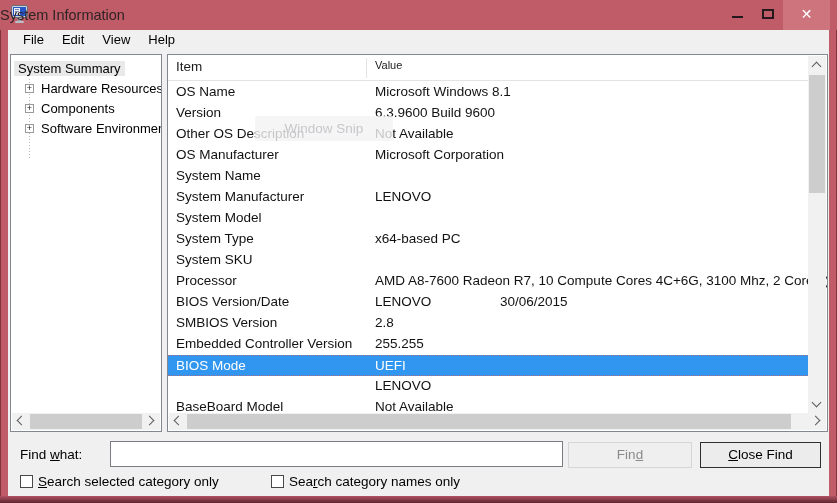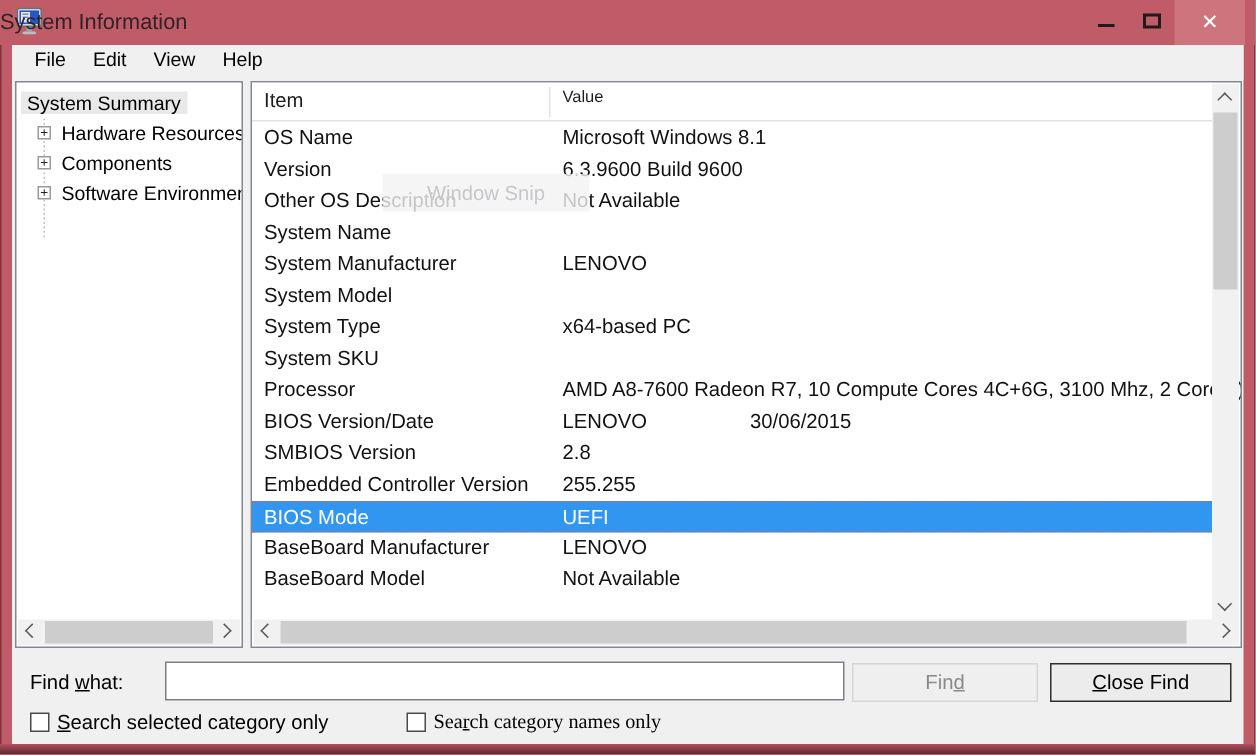--- a/index.html
+++ b/index.html
@@ -68,21 +68,21 @@
     background:rgba(244,243,244,.8); border-radius:2px; text-align:center;
     line-height:25px; font-size:13.5px; color:#c9c6cb; }
   
   .find-label{ position:absolute; left:12px; top:417px; font-size:13.5px; color:#000; }
   .find-input{ position:absolute; left:102px; top:411px; width:453px; height:26px; background:#fff;
     border:1px solid #7a7d82; font-size:13.5px; padding:0 4px; font-family:inherit; }
   .btn{ position:absolute; top:412px; height:26px; font-size:13.5px; text-align:center; line-height:24px; }
   .btn-find{ left:560px; width:124px; background:#efefef; border:1px solid #d6d6d6; color:#8a8a8a; }
   .btn-closefind{ left:692px; width:121px; background:#ececec; border:1px solid #2f2f2f; color:#000; }
   .cb-row{ position:absolute; top:443px; height:16px; font-size:13.5px; color:#000; display:flex; align-items:center; }
-  .cb1{ left:12px; } .cb2{ left:263px;font-family:Liberation Serif, serif; }
+  .cb1{ left:12px; } .cb2{ left:263px; }
   .cb-box{ width:13px; height:13px; background:#fff; border:1px solid #494949; margin-right:5px; }
   .u{ text-decoration:underline; }
 </style>
 </head>
 <body>
 
 <div class="window">
 
   <div class="titlebar">
     <svg class="app-icon" viewBox="0 0 17 18">
@@ -150,20 +150,24 @@
         </div>
         <div class="lv-row">
           <span class="c-item">Version</span>
           <span class="c-value">6.3.9600 Build 9600</span>
         </div>
         <div class="lv-row">
           <span class="c-item">Other OS Description</span>
           <span class="c-value">Not Available</span>
         </div>
         <div class="lv-row">
+          <span class="c-item">OS Manufacturer</span>
+          <span class="c-value">Microsoft Corporation</span>
+        </div>
+        <div class="lv-row">
           <span class="c-item">System Name</span>
           <span class="c-value"></span>
         </div>
         <div class="lv-row">
           <span class="c-item">System Manufacturer</span>
           <span class="c-value">LENOVO</span>
         </div>
         <div class="lv-row">
           <span class="c-item">System Model</span>
           <span class="c-value"></span>
@@ -191,21 +195,20 @@
         </div>
         <div class="lv-row">
           <span class="c-item">Embedded Controller Version</span>
           <span class="c-value">255.255</span>
         </div>
         <div class="lv-row sel">
           <span class="c-item">BIOS Mode</span>
           <span class="c-value">UEFI</span>
         </div>
         <div class="lv-row">
-          <span class="c-item">BaseBoard Manufacturer</span>
           <span class="c-value">LENOVO</span>
         </div>
         <div class="lv-row">
           <span class="c-item">BaseBoard Model</span>
           <span class="c-value">Not Available</span>
         </div>
       </div>
 
       <div class="vscroll">
         <div class="arr arr-up" style="left:3px; top:3px;">

